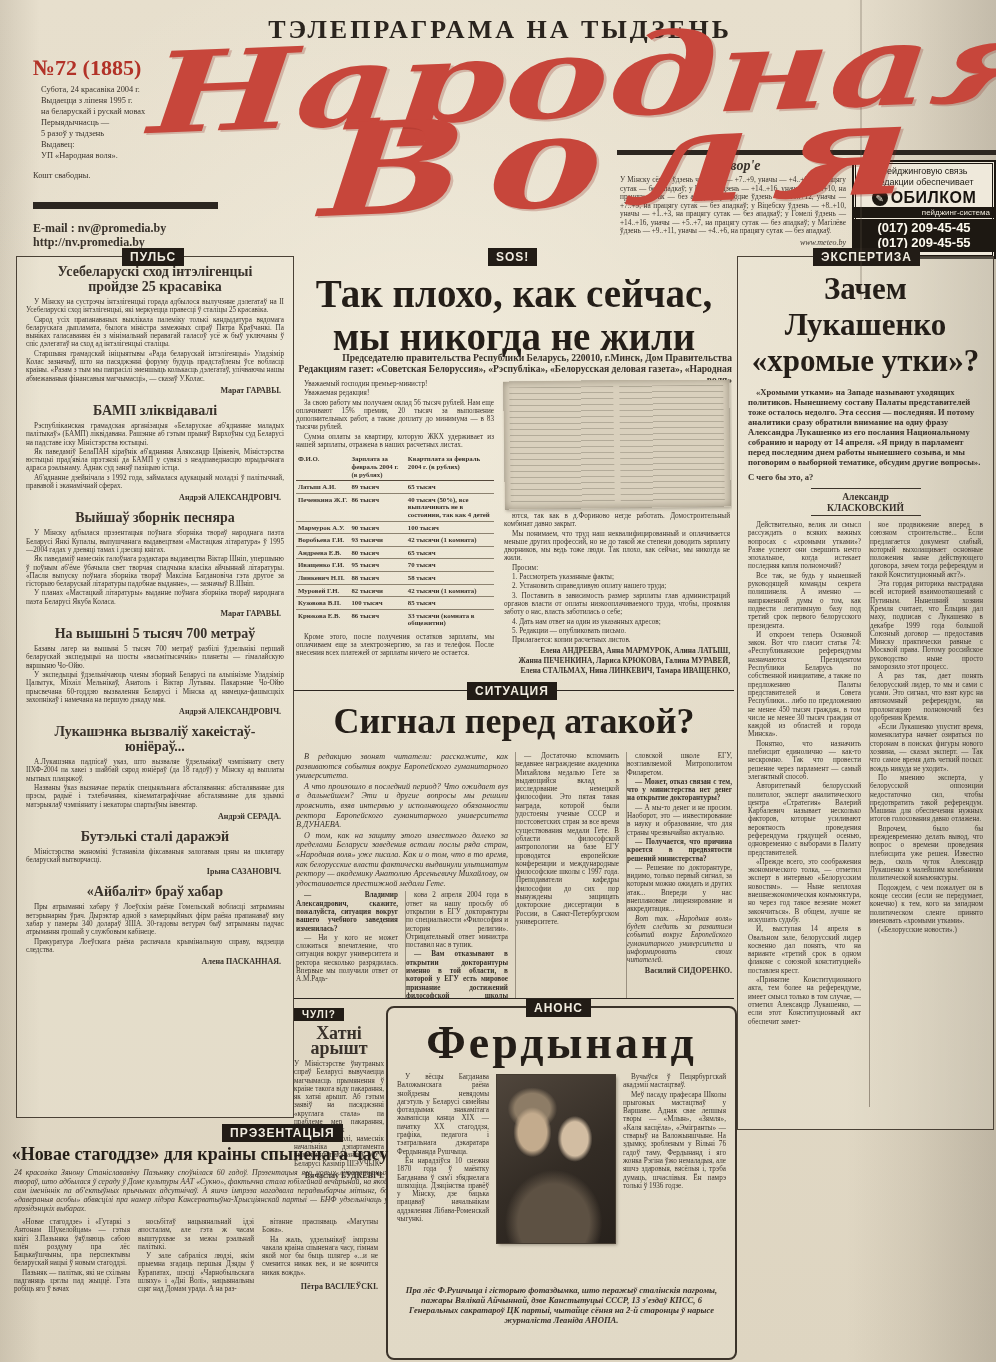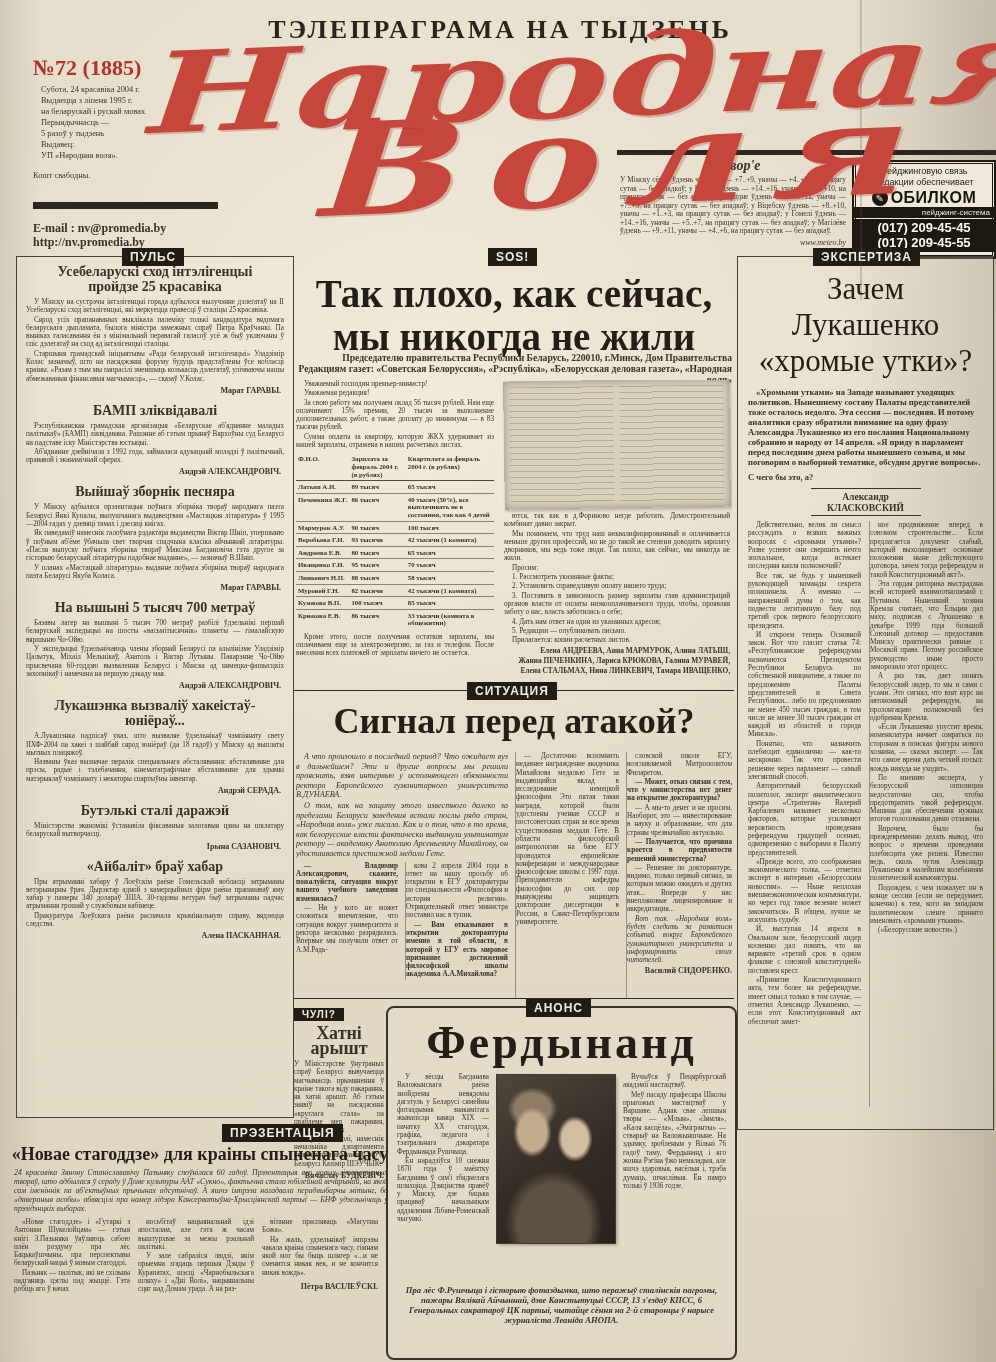--- a/index.html
+++ b/index.html
@@ -109,20 +109,21 @@
           <p>У Мінску на сустрэчы інтэлігенцыі горада адбылося вылучэнне дэлегатаў на ІІ Усебеларускі сход інтэлігенцыі, які меркуецца правесці ў сталіцы 25 красавіка.</p>
           <p>Сярод усіх прапанаваных выклікала палеміку толькі кандыдатура вядомага беларускага дыпламата, былога міністра замежных спраў Пятра Краўчанкі. Па выніках галасавання ён з мінімальнай перавагай галасоў усё ж быў уключаны ў спіс дэлегатаў на сход ад інтэлігенцыі сталіцы.</p>
           <p>Старшыня грамадскай ініцыятывы «Рада беларускай інтэлігенцыі» Уладзімір Колас зазначыў, што на пасяджэнні форуму будуць прадстаўлены ўсе вобласці краіны. «Разам з тым мы папрасілі зменшыць колькасць дэлегатаў, улічваючы нашы абмежаваныя фінансавыя магчымасці», — сказаў У.Колас.</p>
         </div>
       <div class="author">Марат ГАРАВЫ.</div>
     </div>
     <div class="art">
       <div class="art-title">БАМП зліквідавалі</div>
       <div class="art-body">
           <p>Рэспубліканская грамадская арганізацыя «Беларускае аб'яднанне маладых палітыкаў» (БАМП) ліквідавана. Рашэнне аб гэтым прыняў Вярхоўны суд Беларусі на падставе іску Міністэрства юстыцыі.</p>
+          <p>Як паведаміў БелаПАН кіраўнік аб'яднання Аляксандр Цвікевіч, Міністэрства юстыцыі прад'явіла прэтэнзіі да БАМП у сувязі з неадпаведнасцю юрыдычнага адраса рэальнаму. Аднак суд заняў пазіцыю істца.</p>
           <p>Аб'яднанне дзейнічала з 1992 года, займалася адукацыяй моладзі ў палітычнай, прававой і эканамічнай сферах.</p>
         </div>
       <div class="author">Андрэй АЛЕКСАНДРОВІЧ.</div>
     </div>
     <div class="art">
       <div class="art-title">Выйшаў зборнік песняра</div>
       <div class="art-body">
           <p>У Мінску адбылася прэзентацыя поўнага зборніка твораў народнага паэта Беларусі Янкі Купалы, выпушчанага выдавецтвам «Мастацкая літаратура» ў 1995—2004 гадах у дзевяці тамах і дзесяці кнігах.</p>
           <p>Як паведаміў намеснік галоўнага рэдактара выдавецтва Віктар Шніп, упершыню ў поўным аб'ёме ўбачыла свет творчая спадчына класіка айчыннай літаратуры. «Пасля выпуску поўнага зборніка твораў Максіма Багдановіча гэта другое за гісторыю беларускай літаратуры падобнае выданне», — зазначыў В.Шніп.</p>
           <p>У планах «Мастацкай літаратуры» выданне поўнага зборніка твораў народнага паэта Беларусі Якуба Коласа.</p>
@@ -268,20 +269,21 @@
         </div>
     </div>
   </div>
 
   <div class="abs rule" style="left:294px;top:690px;width:440px;height:1px;"></div>
   <div class="abs badge" style="left:467px;top:682px;">СИТУАЦИЯ</div>
   <div class="abs" style="left:296px;top:700px;width:436px;text-align:center;font-weight:bold;font-size:36px;color:#241e18;">Сигнал перед атакой?</div>
   <div class="abs cols" style="left:296px;top:752px;width:436px;height:246px;overflow:hidden;gap:7px;">
     <div style="width:212px;">
       <div class="it just" style="font-size:8.2px;line-height:9.6px;">
+          <p>В редакцию звонят читатели: расскажите, как развиваются события вокруг Европейского гуманитарного университета.</p>
           <p>А что произошло в последний период? Что ожидает вуз в дальнейшем? Эти и другие вопросы мы решили прояснить, взяв интервью у исполняющего обязанности ректора Европейского гуманитарного университета В.ДУНАЕВА.</p>
           <p>О том, как на защиту этого известного далеко за пределами Беларуси заведения встали послы ряда стран, «Народная воля» уже писала. Как и о том, что в то время, как белорусские власти фактически выдвинули ультиматум ректору — академику Анатолию Арсеньевичу Михайлову, он удостаивается престижной медали Гете.</p>
         </div>
       <div class="cols" style="gap:7px;margin-top:3px;">
         <div style="width:102px;" class="smalltext just">
           <p class="q">— Владимир Александрович, скажите, пожалуйста, ситуация вокруг вашего учебного заведения изменилась?</p>
           <p>— Ни у кого не может сложиться впечатление, что ситуация вокруг университета и ректора несколько разрядилась. Впервые мы получили ответ от А.М.Радь-</p>
         </div>
         <div style="width:102px;" class="smalltext just vr">
           <p>кова 2 апреля 2004 года в ответ на нашу просьбу об открытии в ЕГУ докторантуры по специальности «Философия и история религии». Отрицательный ответ министра поставил нас в тупик.</p>
@@ -344,21 +346,21 @@
     <div style="width:116px;">
       <div class="smalltext just">
           <p>вітанне праспяваць «Магутны Божа».</p>
           <p>На жаль, удзельнікаў імпрэзы чакала краіна спыненага часу, гімнам якой мог бы быць шлягер «...и не сменится никак век, и не кончится никак вождь».</p>
         </div>
       <div class="author" style="padding:4px 0 0;">Пётра ВАСІЛЕЎСКІ.</div>
     </div>
   </div>
 
   <div class="abs box" style="left:737px;top:256px;width:255px;height:872px;overflow:hidden;">
-    <div style="text-align:center;font-weight:normal;font-size:31px;line-height:36px;color:#241e18;margin-top:14px;">
+    <div style="text-align:center;font-weight:bold;font-size:31px;line-height:36px;color:#241e18;margin-top:14px;">
       <div>Зачем</div>
       <div>Лукашенко</div>
       <div>«хромые утки»?</div>
     </div>
     <div class="b just" style="font-size:8.6px;line-height:10px;padding:8px 10px 0;text-indent:8px;">«Хромыми утками» на Западе называют уходящих политиков. Нынешнему составу Палаты представителей тоже осталось недолго. Эта сессия — последняя. И потому аналитики сразу обратили внимание на одну фразу Александра Лукашенко из его послания Национальному собранию и народу от 14 апреля. «Я приду в парламент перед последним днем работы нынешнего созыва, и мы поговорим о выборной тематике, обсудим другие вопросы».</div>
     <div class="b" style="font-size:8.6px;padding:5px 10px 0;">С чего бы это, а?</div>
     <div style="width:110px;margin:6px auto 5px;border-top:1px solid #3b332a;border-bottom:1px solid #3b332a;text-align:center;font-weight:bold;font-size:9.6px;line-height:11px;padding:2px 0;">
       <div>Александр</div>
       <div>КЛАСКОВСКИЙ</div>
     </div>

